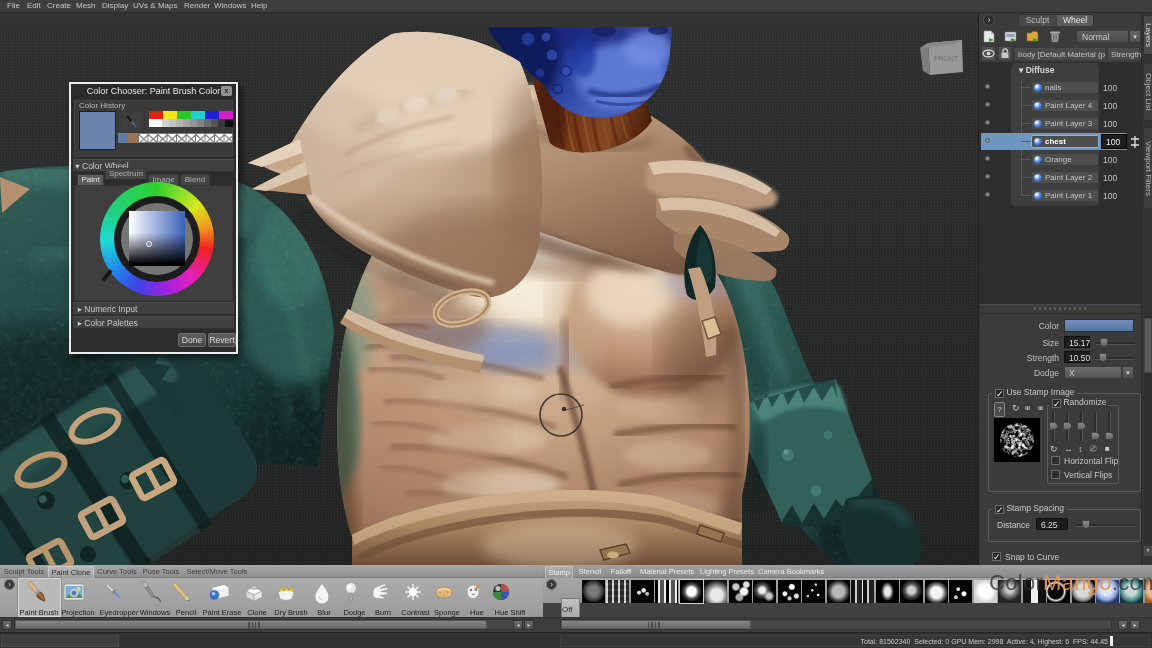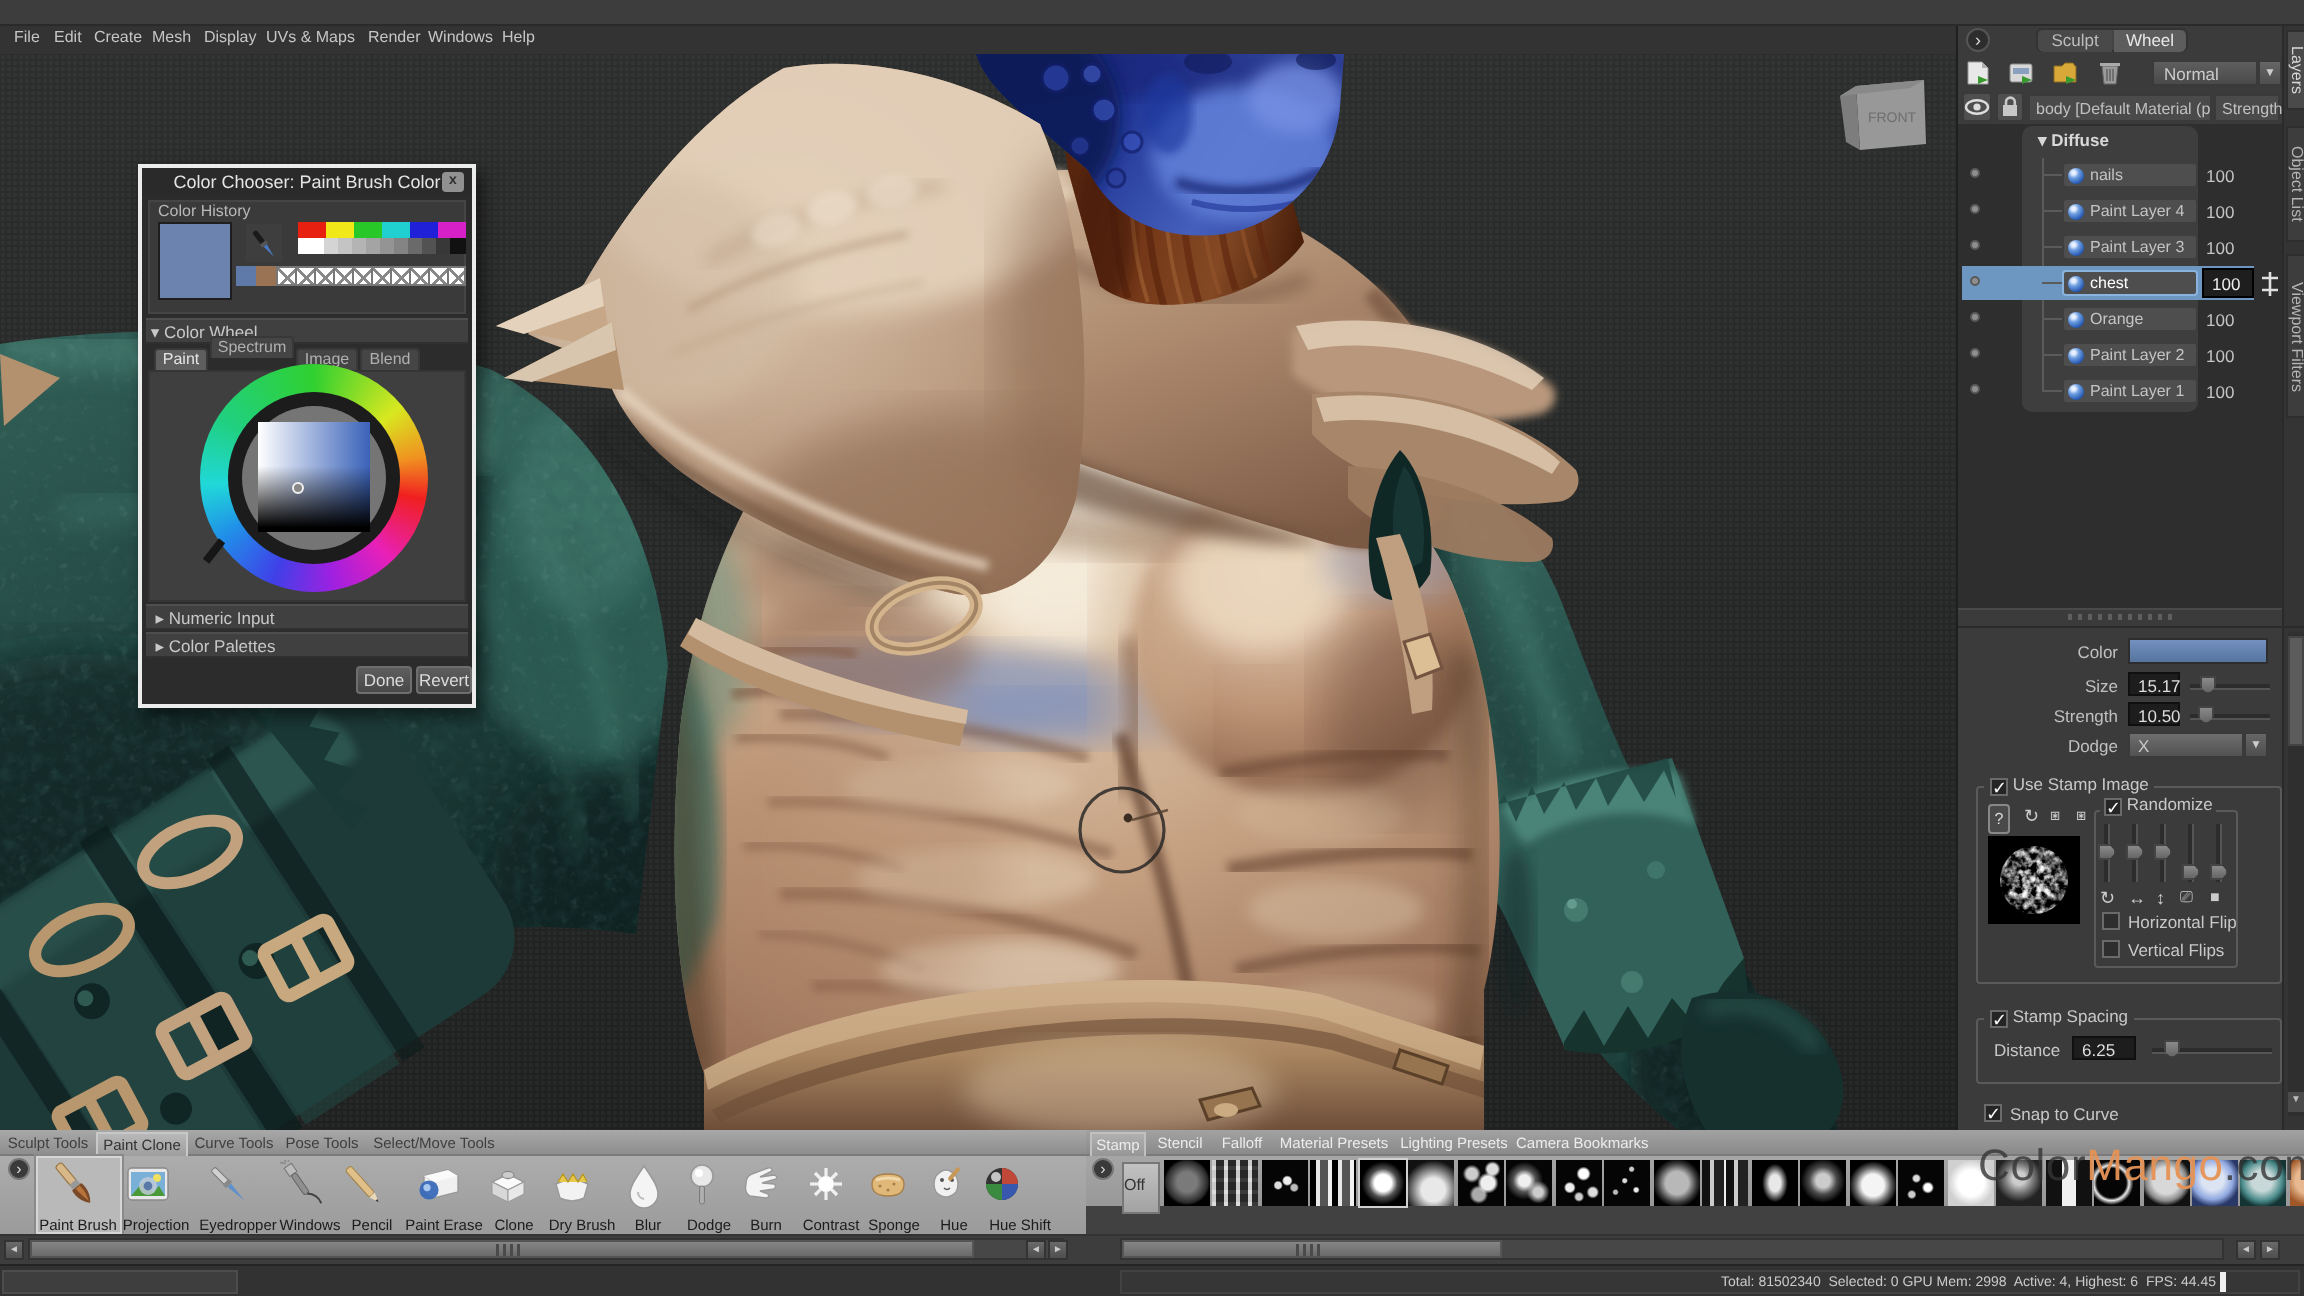--- a/index.html
+++ b/index.html
@@ -1,20 +1,20 @@
 <!DOCTYPE html>
 <html><head>
 <meta charset="utf-8">
 <style>
 * { margin:0; padding:0; box-sizing:border-box; }
 html,body { width:1152px; height:648px; overflow:hidden; background:#333; font-family:"Liberation Sans",sans-serif; }
 #stage { position:relative; width:1152px; height:648px; overflow:hidden; }
 
 #menubar { position:absolute; left:0; top:0; width:1152px; height:13px; background:#3d3d3d; border-bottom:1px solid #2a2a2a; }
-#menubar span { position:absolute; top:14px; font-size:8px; color:#c6c6c6; white-space:nowrap; }
+#menubar span { position:absolute; top:1px; font-size:8px; color:#c6c6c6; white-space:nowrap; }
 
 #viewtabs { position:absolute; left:0; top:13px; width:978px; height:14px; background:#353535; }
 .vtab { position:absolute; top:1px; height:13px; background:#3e3e3e; border:1px solid #2c2c2c; border-bottom:none; border-radius:2px 2px 0 0; color:#a8a8a8; font-size:7.5px; text-align:center; line-height:12px; white-space:nowrap; }
 .vtab.act { background:#4e4e4e; color:#dedede; }
 
 #viewport { position:absolute; left:0; top:27px; width:978px; height:538px; background:
  radial-gradient(rgba(170,180,175,0.05) 1px, transparent 1.2px),
  linear-gradient(#2c2e2d, #1f2120);
  background-size:3px 3px, 100% 100%; }
 
@@ -436,21 +436,21 @@
 <div style="position:absolute;left:42px;top:74px;width:10px;height:1px;background:#5a5a5a"></div>
 <div style="position:absolute;left:42px;top:92px;width:10px;height:1px;background:#5a5a5a"></div>
 <div style="position:absolute;left:42px;top:110px;width:10px;height:1px;background:#5a5a5a"></div>
 <div style="position:absolute;left:42px;top:128px;width:10px;height:1px;background:#5a5a5a"></div>
 <div style="position:absolute;left:42px;top:146px;width:10px;height:1px;background:#5a5a5a"></div>
 <div style="position:absolute;left:42px;top:164px;width:10px;height:1px;background:#5a5a5a"></div>
 <div style="position:absolute;left:42px;top:182px;width:10px;height:1px;background:#5a5a5a"></div>
 <div class="lrow" style="top:68px"><span class="sph"></span>nails</div>
 <div class="lrow" style="top:86px"><span class="sph"></span>Paint Layer 4</div>
 <div class="lrow" style="top:104px"><span class="sph"></span>Paint Layer 3</div>
-<div class="lrow" style="top:122px;border-color:#8ab4dd;color:#fff;font-weight:normal"><span class="sph"></span>chest</div>
+<div class="lrow" style="top:122px;border-color:#8ab4dd;color:#fff;font-weight:bold"><span class="sph"></span>chest</div>
 <div class="lrow" style="top:140px"><span class="sph"></span>Orange</div>
 <div class="lrow" style="top:158px"><span class="sph"></span>Paint Layer 2</div>
 <div class="lrow" style="top:176px"><span class="sph"></span>Paint Layer 1</div>
 <div class="pct" style="top:70px">100</div>
       <div class="pct" style="top:88px">100</div>
       <div class="pct" style="top:106px">100</div>
 <div style="position:absolute;left:122px;top:121px;width:26px;height:15px;background:#1e1e1e;border:1px solid #000;color:#eee;font-size:8.5px;line-height:14px;padding-left:4px">100</div>
 <svg style="position:absolute;left:150px;top:122px" width="12" height="14">
         <path d="M6,1 v12 M2,4 h8 M2,10 h8" stroke="#e0e0e0" stroke-width="1.3"></path>
       </svg>
@@ -682,21 +682,21 @@
 <div class="tlab" style="left:246px;width:22px">Clone</div>
 <div class="tlab" style="left:271px;width:40px">Dry Brush</div>
 <div class="tlab" style="left:315px;width:18px">Blur</div>
 <div class="tlab" style="left:341px;width:27px">Dodge</div>
 <div class="tlab" style="left:372px;width:22px">Burn</div>
 <div class="tlab" style="left:399px;width:33px">Contrast</div>
 <div class="tlab" style="left:432px;width:30px">Sponge</div>
 <div class="tlab" style="left:468px;width:18px">Hue</div>
 <div class="tlab" style="left:491px;width:38px">Hue Shift</div>
 
-<div style="position:absolute;left:561px;top:16px;width:19px;height:26px;background:linear-gradient(#c2c2c2,#a2a2a2);border:1px solid #777;color:#333;font-size:8px;text-align:left;line-height:21px">Off</div>
+<div style="position:absolute;left:561px;top:33px;width:19px;height:26px;background:linear-gradient(#c2c2c2,#a2a2a2);border:1px solid #777;color:#333;font-size:8px;text-align:left;line-height:21px">Off</div>
 
 <div class="th" style="left:582px;background-image:radial-gradient(circle at 50% 48%,#7a7a7a 30%,#2a2a2a 62%,#000 70%)"></div>
 <div class="th" style="left:606px;background-image:repeating-linear-gradient(90deg,rgba(220,220,220,0.9) 0 2px,rgba(40,40,40,0.9) 2px 6px),repeating-linear-gradient(0deg,#ddd 0 2px,#222 2px 6px)"></div>
 <div class="th" style="left:631px;background-image:radial-gradient(circle at 35% 55%,#ddd 8%,transparent 12%),radial-gradient(circle at 55% 45%,#eee 10%,transparent 15%),radial-gradient(circle at 70% 60%,#bbb 7%,transparent 11%)"></div>
 <div class="th" style="left:655px;background-image:repeating-linear-gradient(90deg,#000 0 3px,#e8e8e8 3px 5px,#555 5px 9px,#f0f0f0 9px 11px)"></div>
 <div class="th" style="left:680px;outline:1px solid #d0d0d0;background-image:radial-gradient(circle at 50% 50%,#fff 26%,rgba(255,255,255,0.3) 44%,#000 66%)"></div>
 <div class="th" style="left:704px;background-image:radial-gradient(circle at 55% 65%,#e8e8e8 30%,#888 50%,#111 75%)"></div>
 <div class="th" style="left:729px;background-image:radial-gradient(circle at 30% 30%,#ccc 12%,transparent 20%),radial-gradient(circle at 65% 50%,#eee 18%,transparent 28%),radial-gradient(circle at 45% 75%,#aaa 14%,transparent 22%),radial-gradient(circle at 75% 20%,#ddd 10%,transparent 16%)"></div>
 <div class="th" style="left:753px;background-image:radial-gradient(circle at 40% 45%,#f0f0f0 15%,rgba(200,200,200,0.4) 30%,transparent 50%),radial-gradient(circle at 70% 70%,#ccc 10%,transparent 25%)"></div>
 <div class="th" style="left:778px;background-image:radial-gradient(circle at 30% 60%,#eee 9%,transparent 14%),radial-gradient(circle at 60% 30%,#fff 11%,transparent 17%),radial-gradient(circle at 80% 70%,#ddd 8%,transparent 13%),radial-gradient(circle at 50% 80%,#ccc 7%,transparent 12%)"></div>

